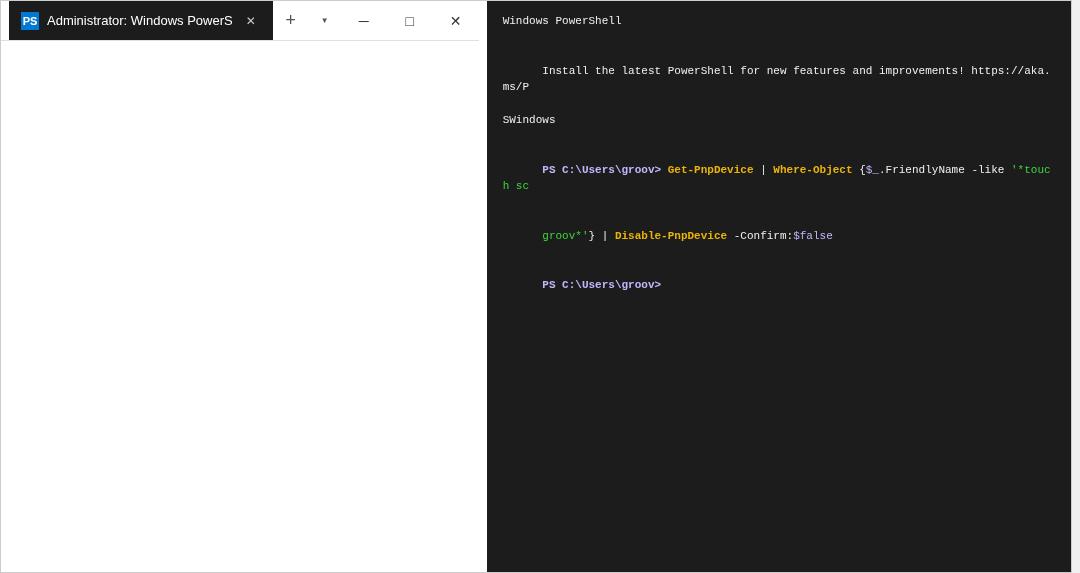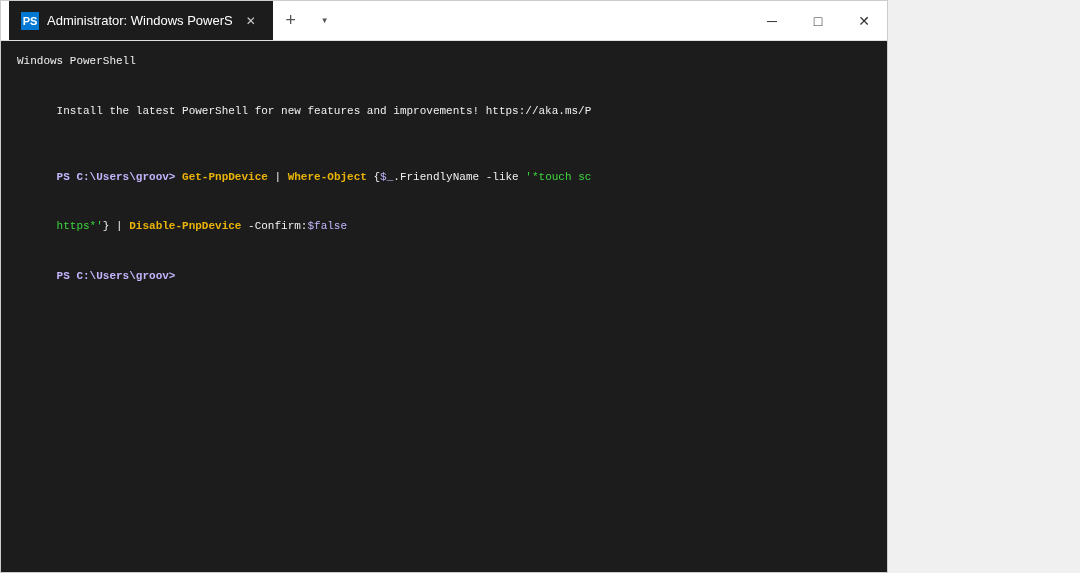--- a/index.html
+++ b/index.html
@@ -11,26 +11,27 @@
     body {
       width: 1080px;
       height: 573px;
       font-family: 'Courier New', Courier, monospace;
       background: #f0f0f0;
       display: flex;
       flex-direction: column;
     }
 
     .window {
-      width: 888px;
+      width: 1072px;
       height: 573px;
       display: flex;
-      flex-direction: column;
+      flex-direction: row;
       border: 1px solid #ccc;
       background: #ffffff;
+      gap: 8px;
     }
 
     
     .title-bar {
       display: flex;
       align-items: center;
       background: #ffffff;
       height: 40px;
       border-bottom: 1px solid #e0e0e0;
       padding: 0 0 0 8px;
@@ -193,24 +194,25 @@
       </button>
     </div>
   </div>
 
   <div class="terminal">
     <div class="terminal-line color-white">Windows PowerShell</div>
     <div class="empty-line"></div>
     <div class="terminal-line">
       <span class="color-white">Install </span><span class="color-white">the</span><span class="color-white"> latest PowerShell for new features and improvements! https://aka.ms/P</span>
     </div>
+    <div class="terminal-line color-white">SWindows</div>
     <div class="empty-line"></div>
     <div class="terminal-line">
       <span class="color-yellow bold">PS C:\Users\groov&gt; </span><span class="color-cyan bold">Get-PnpDevice</span><span class="color-white"> | </span><span class="color-cyan bold">Where-Object</span><span class="color-white"> {</span><span class="color-yellow">$_</span><span class="color-white">.FriendlyName -like </span><span class="color-green">'*touch sc</span>
     </div>
     <div class="terminal-line">
-      <span class="color-green">https*'</span><span class="color-white">} | </span><span class="color-cyan bold">Disable-PnpDevice</span><span class="color-white"> -Confirm:</span><span class="color-yellow">$false</span>
+      <span class="color-green">groov*'</span><span class="color-white">} | </span><span class="color-cyan bold">Disable-PnpDevice</span><span class="color-white"> -Confirm:</span><span class="color-yellow">$false</span>
     </div>
     <div class="terminal-line">
       <span class="color-yellow bold">PS C:\Users\groov&gt; </span>
     </div>
   </div>
 </div>
 
 </body></html>

